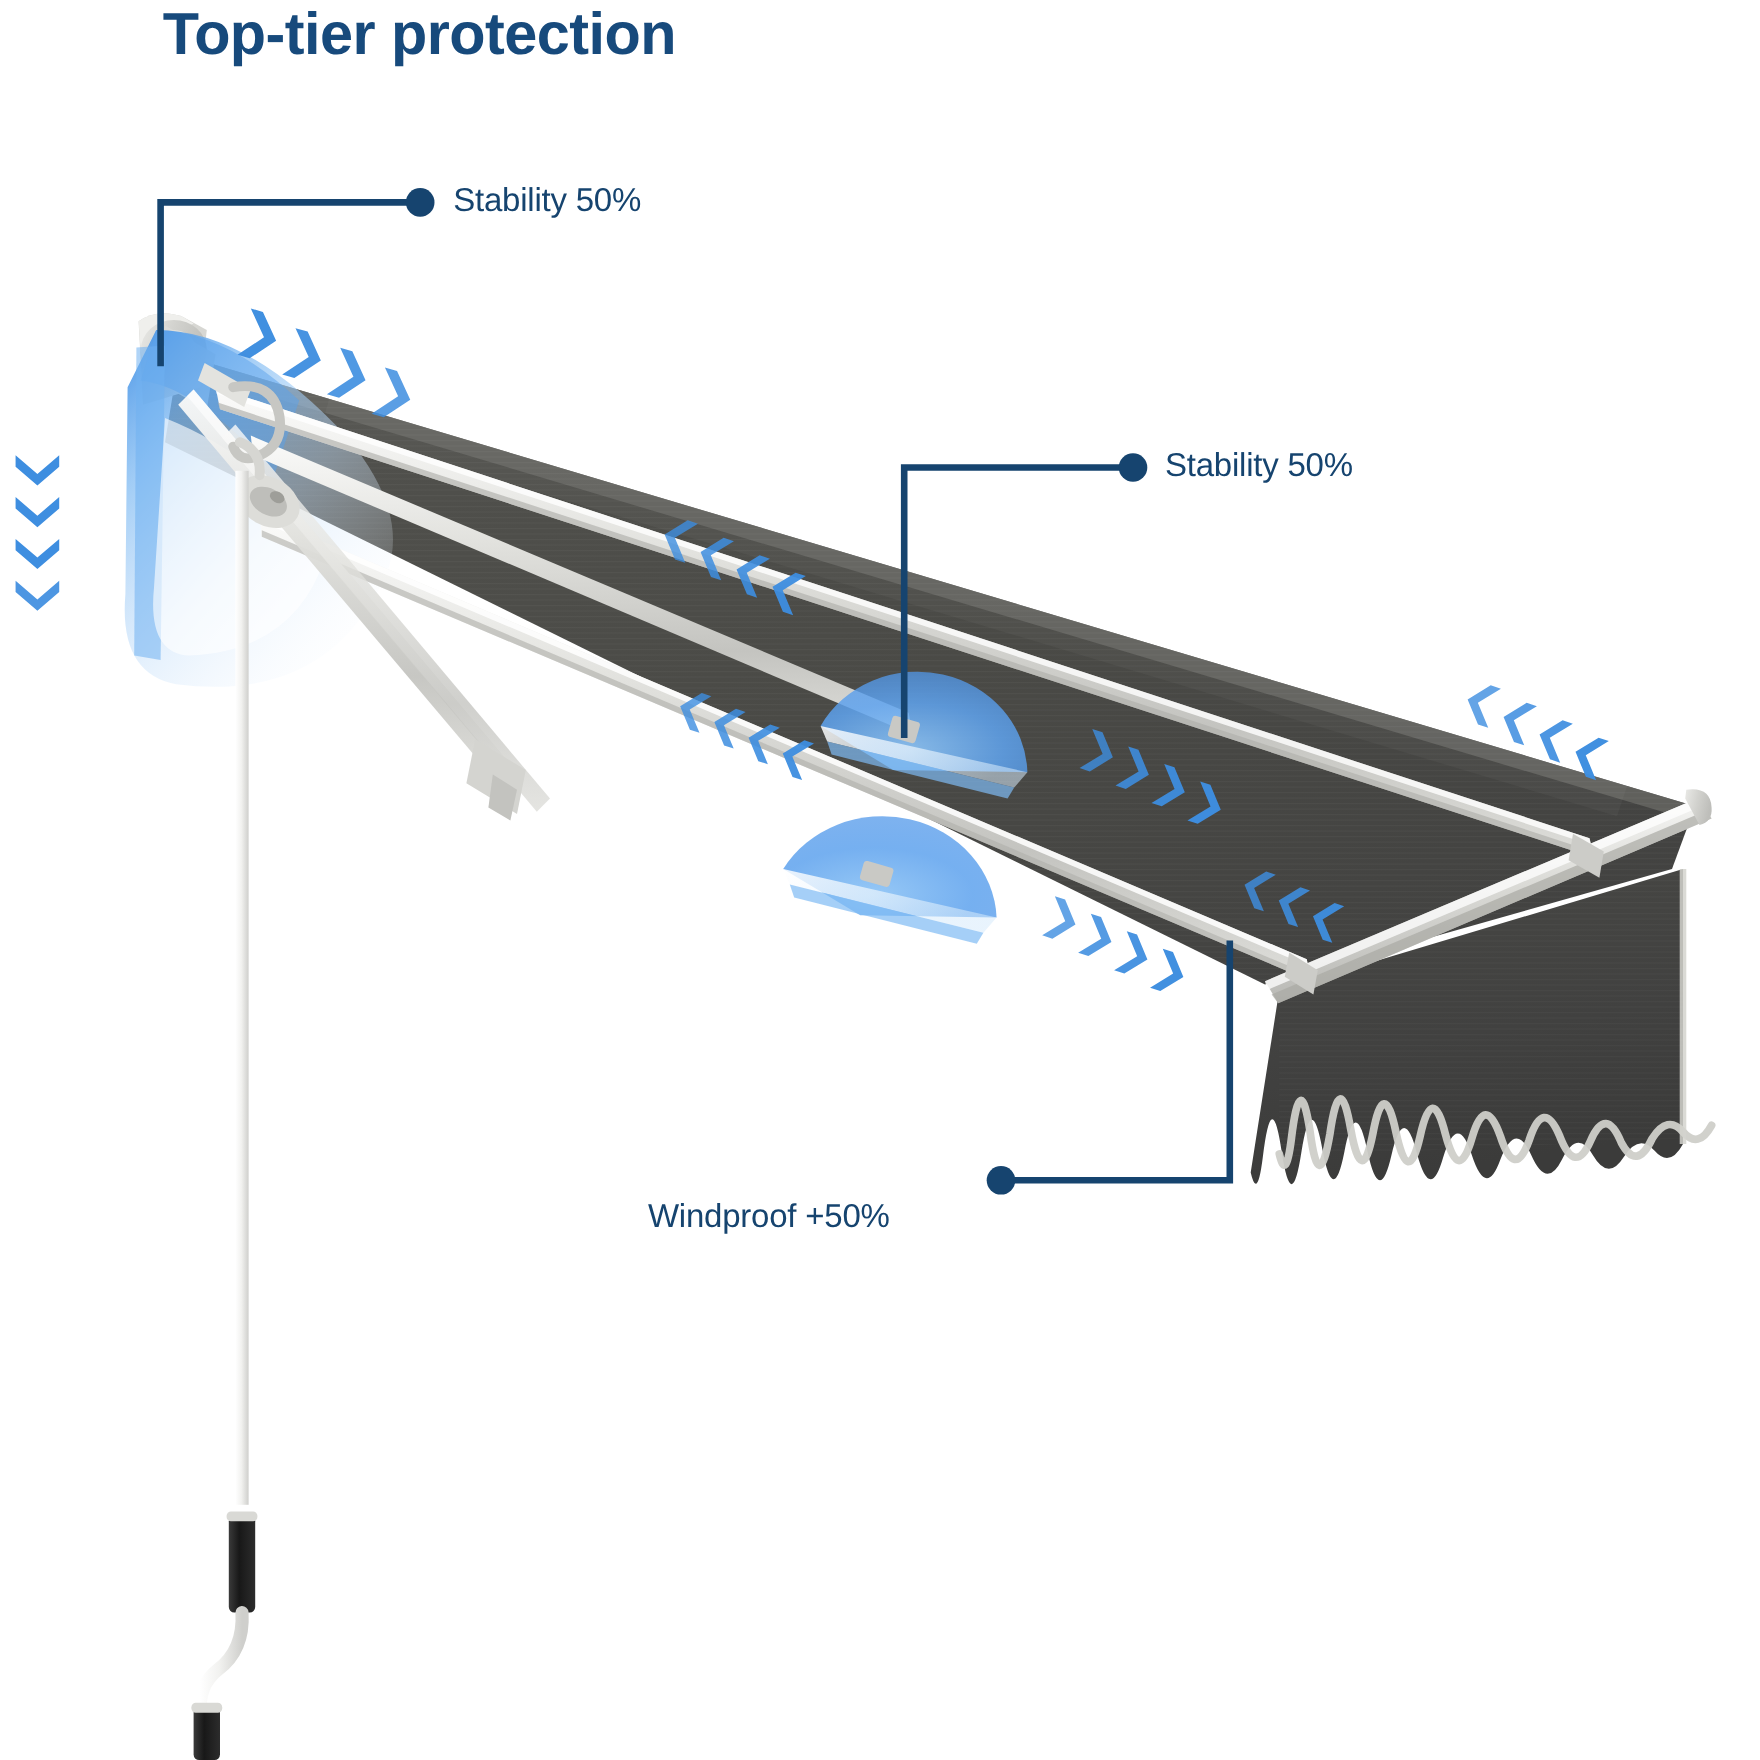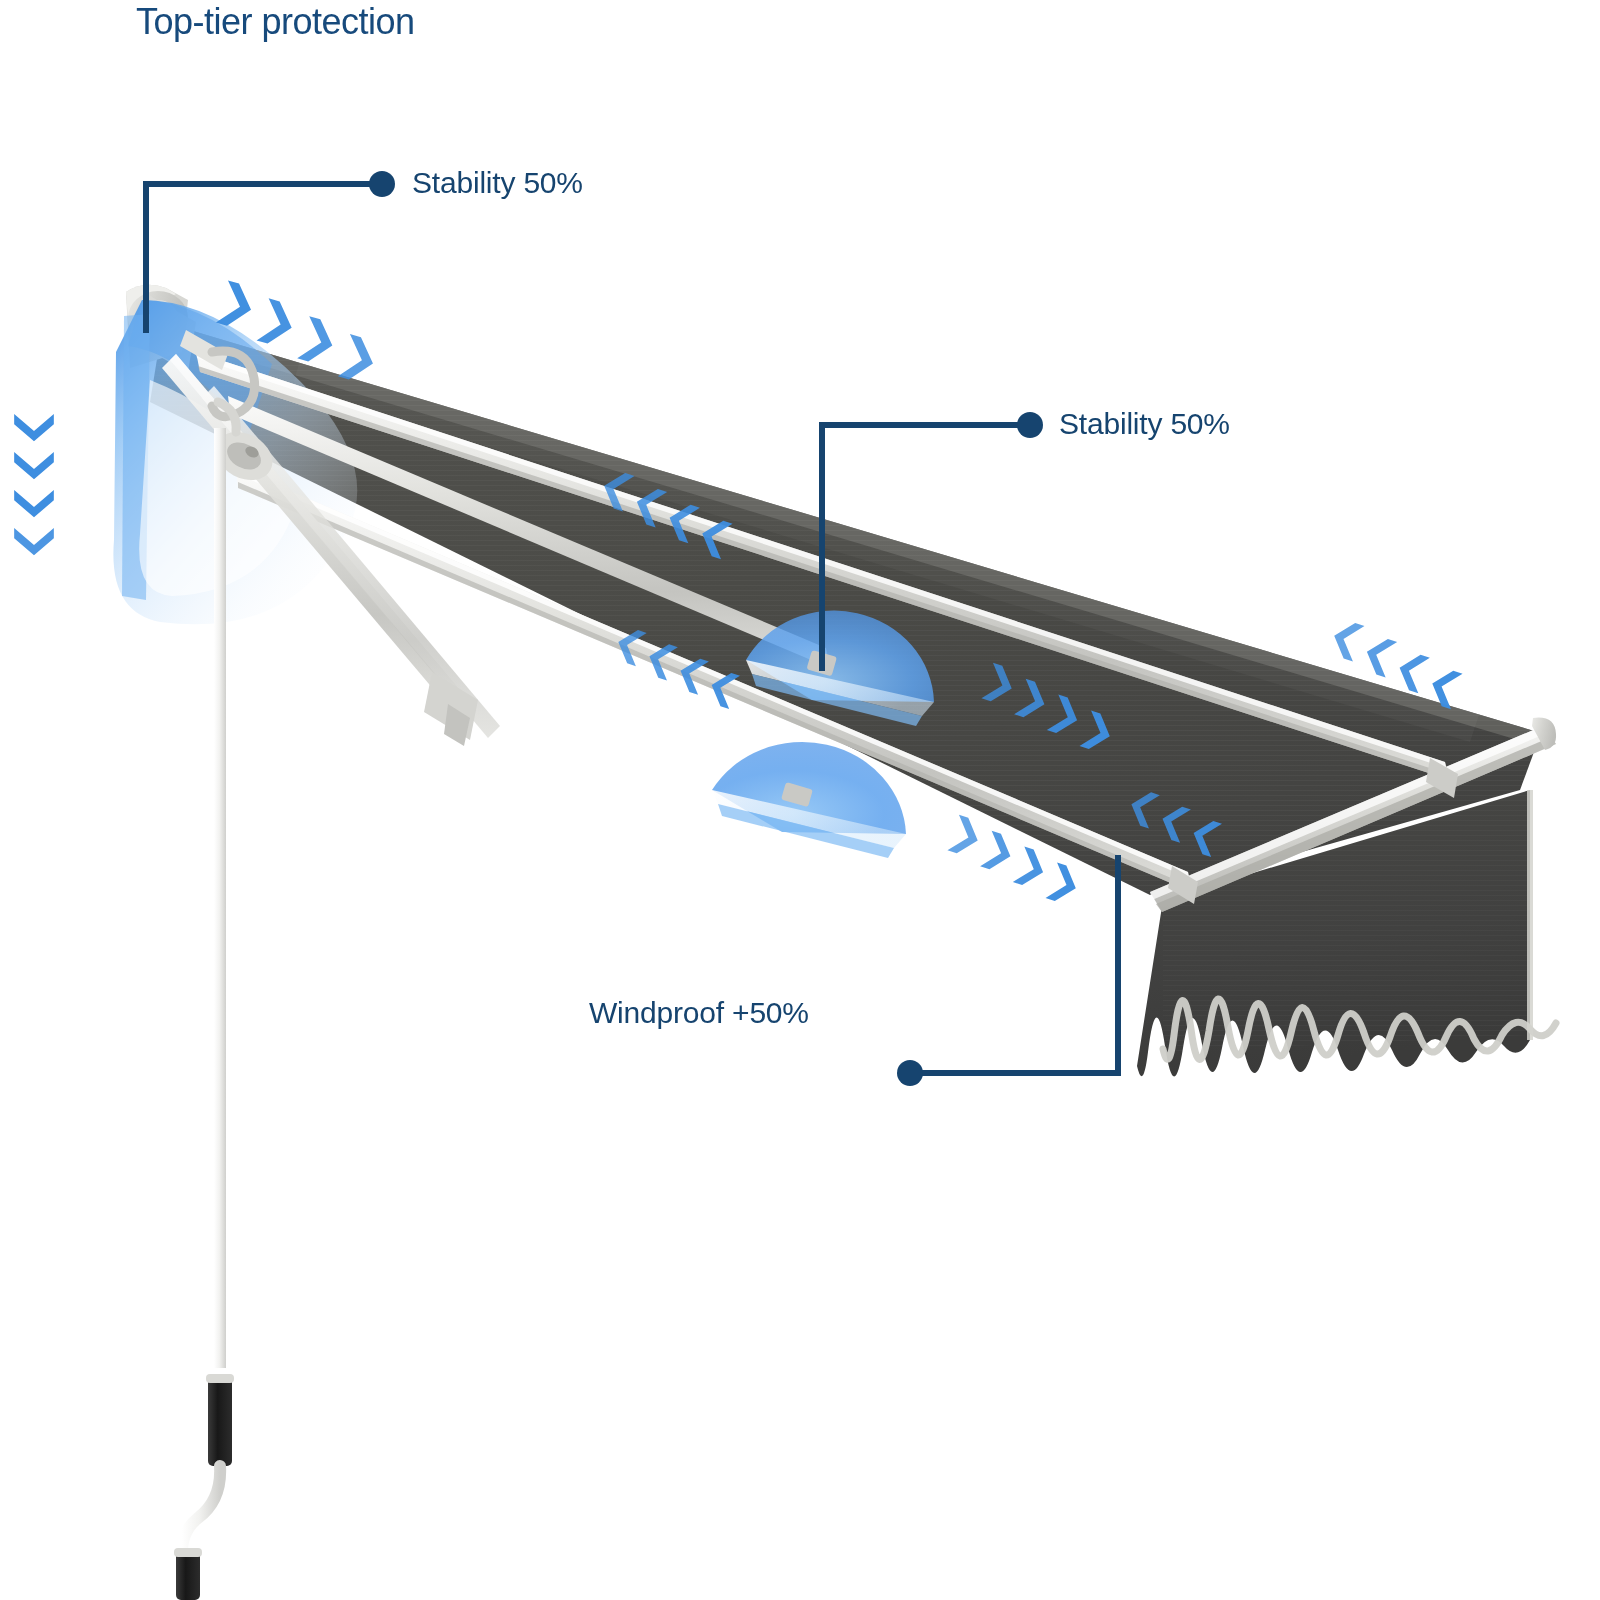--- a/index.html
+++ b/index.html
@@ -6,33 +6,33 @@
   html,body{margin:0;padding:0;background:#ffffff;}
   body{
     width:1600px;height:1600px;overflow:hidden;position:relative;
     font-family:"Liberation Sans","DejaVu Sans",sans-serif;
     -webkit-font-smoothing:antialiased;
   }
   #stage{position:absolute;left:0;top:0;width:1600px;height:1600px;background:#fff;}
   #scene{position:absolute;left:0;top:0;width:1600px;height:1600px;}
 
   .page-title{
-    position:absolute;left:136px;top:2px;
-    font-size:36px;font-weight:400;letter-spacing:-0.5px;
+    position:absolute;left:148px;top:2px;
+    font-size:54px;font-weight:700;letter-spacing:-0.5px;
     color:#174A7C;white-space:nowrap;line-height:1.1;
   }
 
   .callout-label{
     position:absolute;
     font-size:30px;font-weight:400;letter-spacing:-0.2px;
     color:#16446F;white-space:nowrap;line-height:1;
   }
   #label-stability-top{left:412px;top:168px;}
   #label-stability-mid{left:1059px;top:409px;}
-  #label-windproof{left:589px;top:998px;}
+  #label-windproof{left:589px;top:1091px;}
 </style>
 </head>
 <body>
 
 <div id="stage">
 
   <svg id="scene" viewBox="0 0 1600 1600" xmlns="http://www.w3.org/2000/svg">
     <defs>
 
       <linearGradient id="gCanopyTop" x1="0" y1="0" x2="1" y2="0.45">

